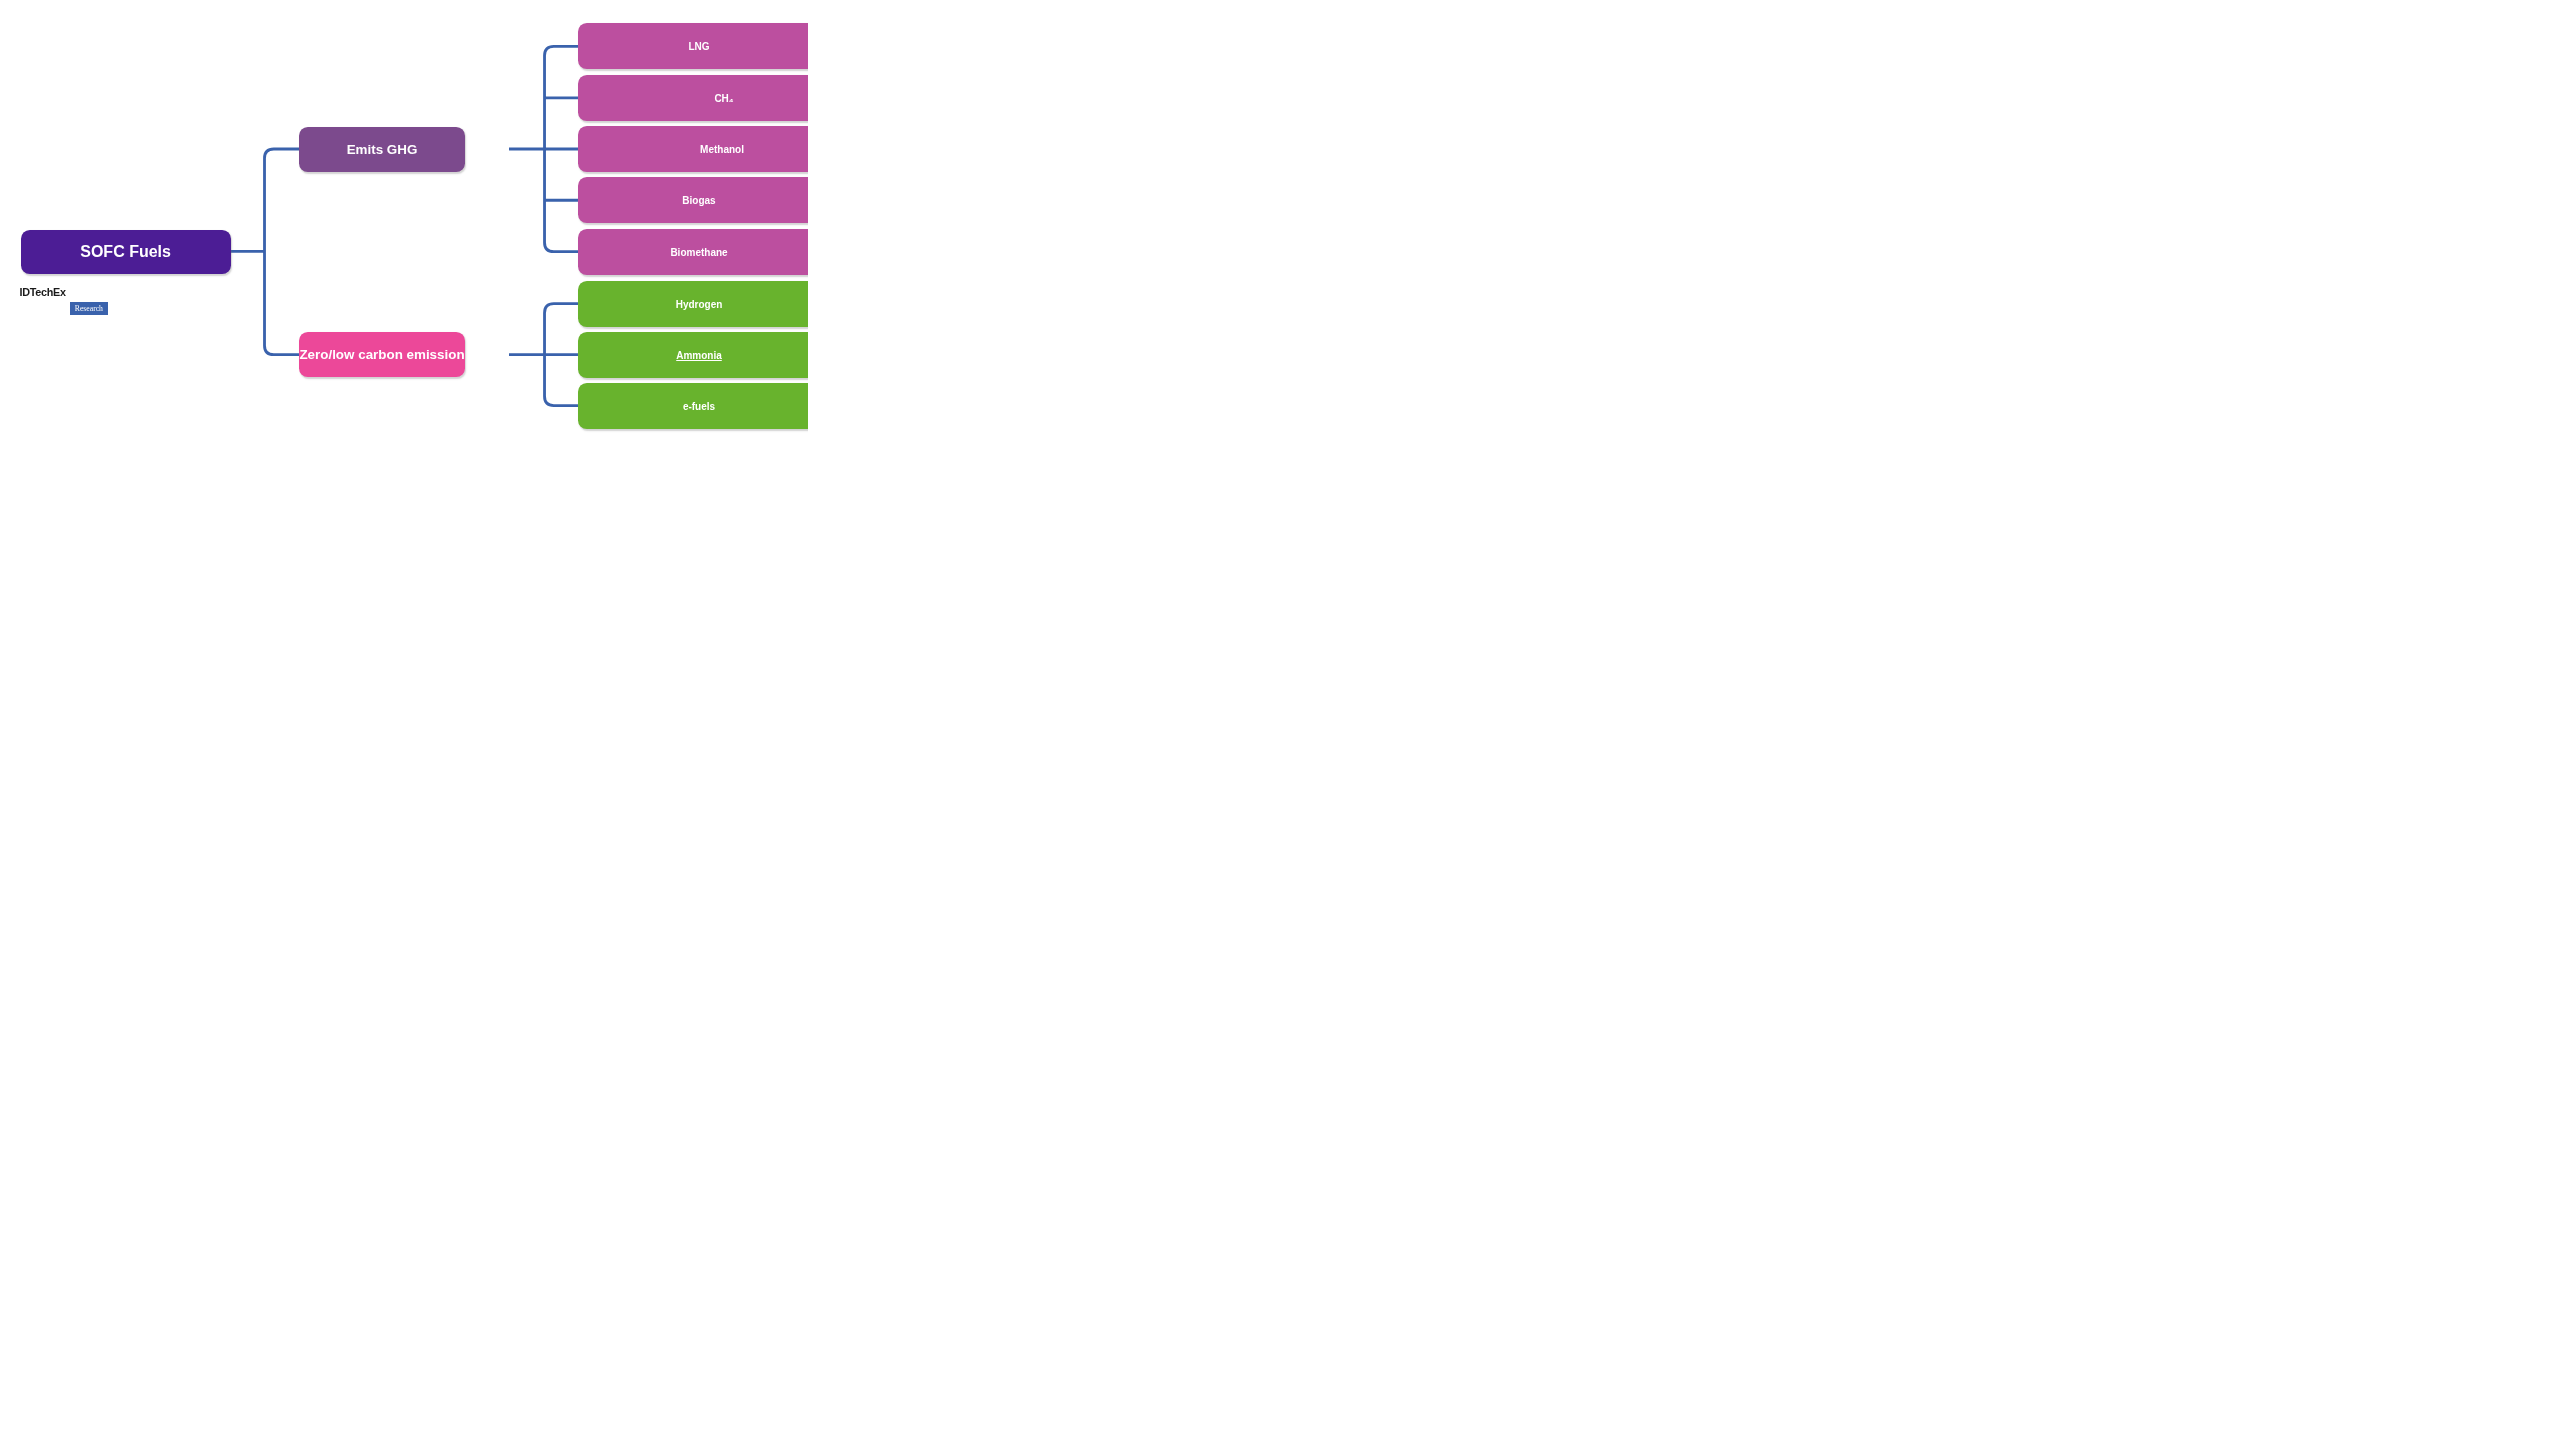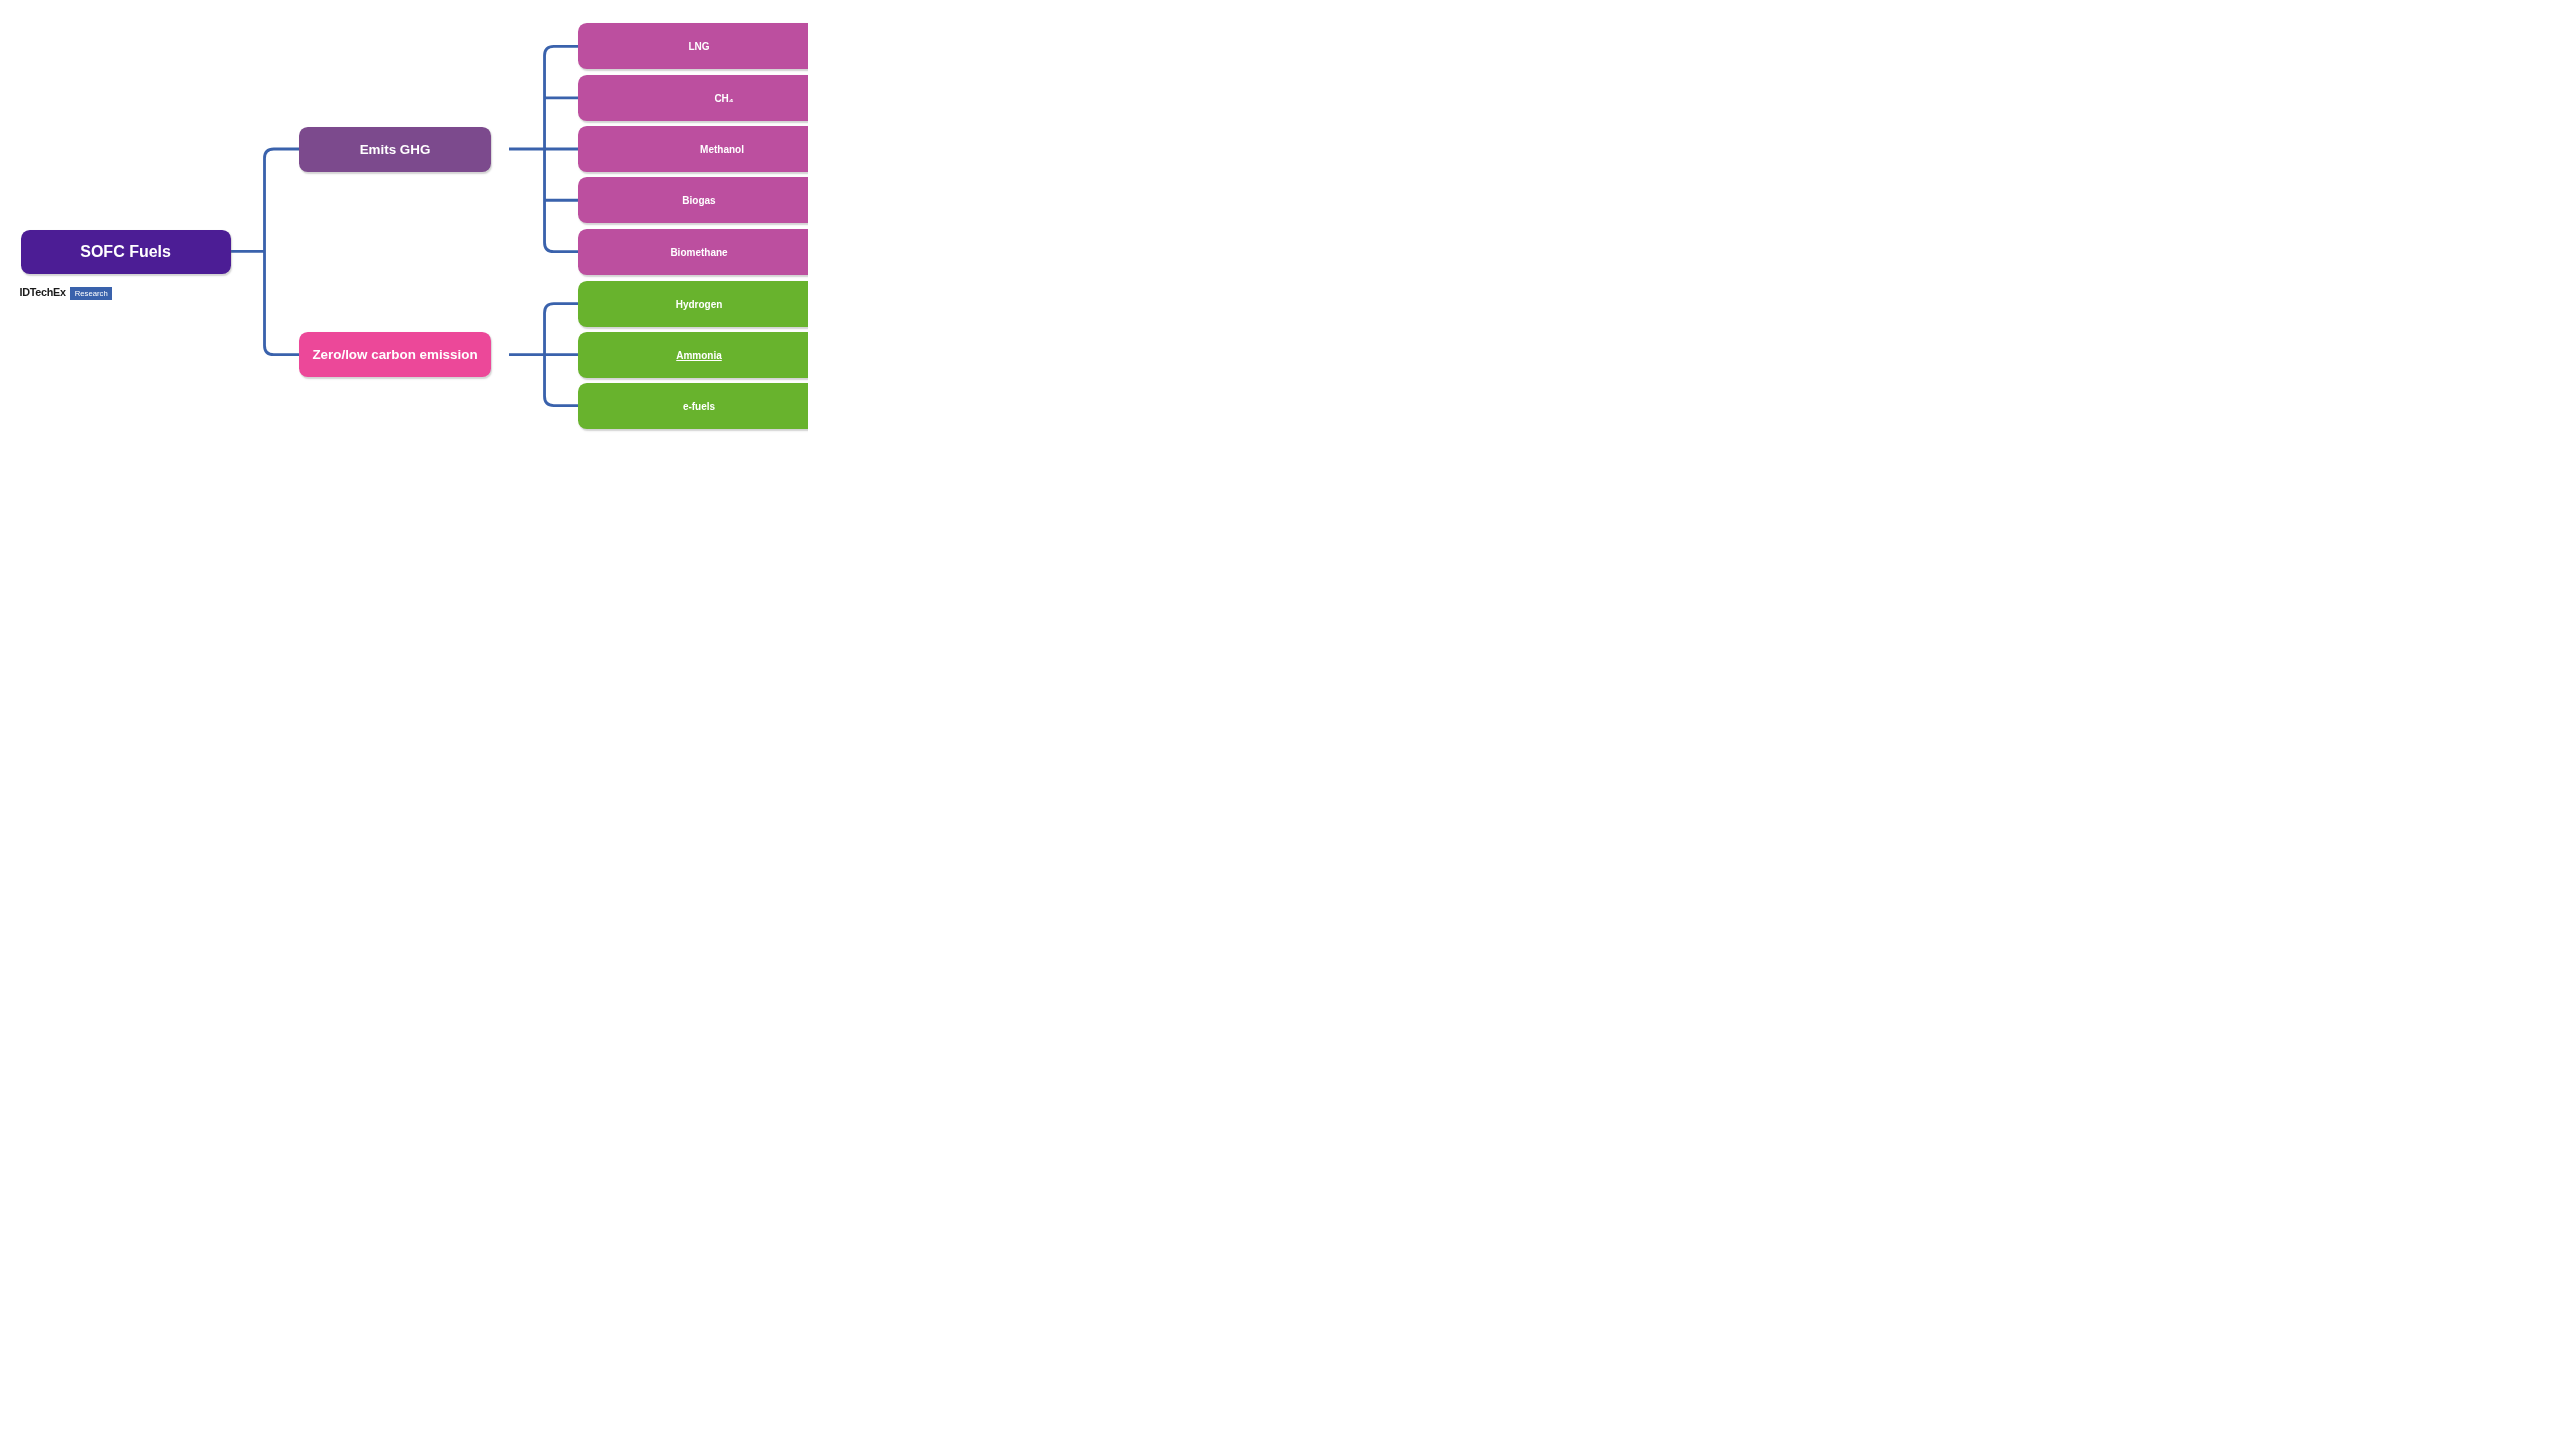--- a/index.html
+++ b/index.html
@@ -31,21 +31,21 @@
     font-weight: 700;
     text-align: center;
     box-shadow: 1px 1.5px 1.5px rgba(110,110,110,0.30);
   }
   .node-root {
     left: 20.6px; top: 230px; width: 210px; height: 44px;
     background: #4c1d95;
     font-size: 16px;
   }
   .node-branch {
-    left: 299px; width: 192px; height: 45px;
+    left: 299px; width: 166px; height: 45px;
     font-size: 13.4px;
   }
   .node-branch-ghg  { top: 127px; background: #7C4A8D; }
   .node-branch-zero { top: 332px; background: #ec4899; }
   .node-leaf {
     left: 578px; width: 242px; height: 46px;
     font-size: 10px;
   }
   .leaf-pink  { background: #BC4F9F; }
   .leaf-green { background: #68B32D; }
@@ -82,21 +82,22 @@
   }
   .logo-research {
     background: #3A62AC;
     color: #ffffff;
     font-size: 7.7px;
     font-weight: 400;
     height: 13px;
     line-height: 13px;
     padding: 0 4.6px;
     margin-left: 4.6px;
-    margin-top: 0;
+    margin-top: 15px;
+    font-family: Liberation Serif, serif;
   }
 </style>
 </head>
 <body>
 
 <div class="canvas">
 
   <svg class="connectors" viewBox="0 0 1568 882" xmlns="http://www.w3.org/2000/svg" fill="none" stroke="#3A62AC" stroke-width="5.5">
     <path d="M447 488.5 L513 488.5
              M580 289.5 L531 289.5 Q513 289.5 513 307.5 L513 671 Q513 689 531 689 L580 689"></path>

